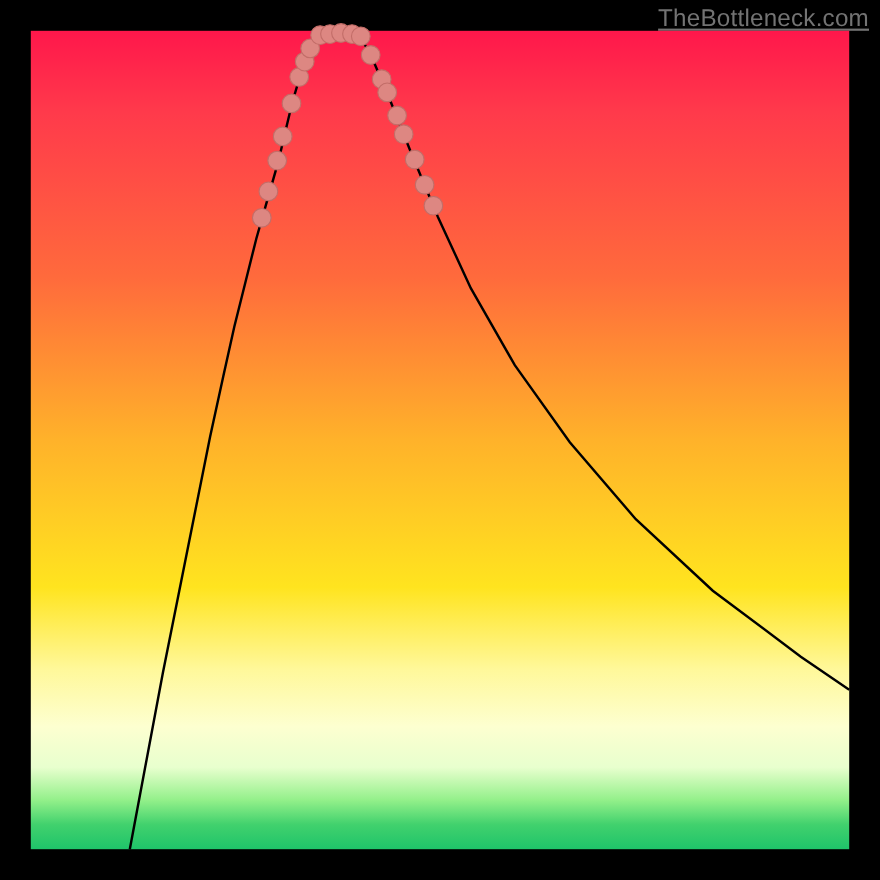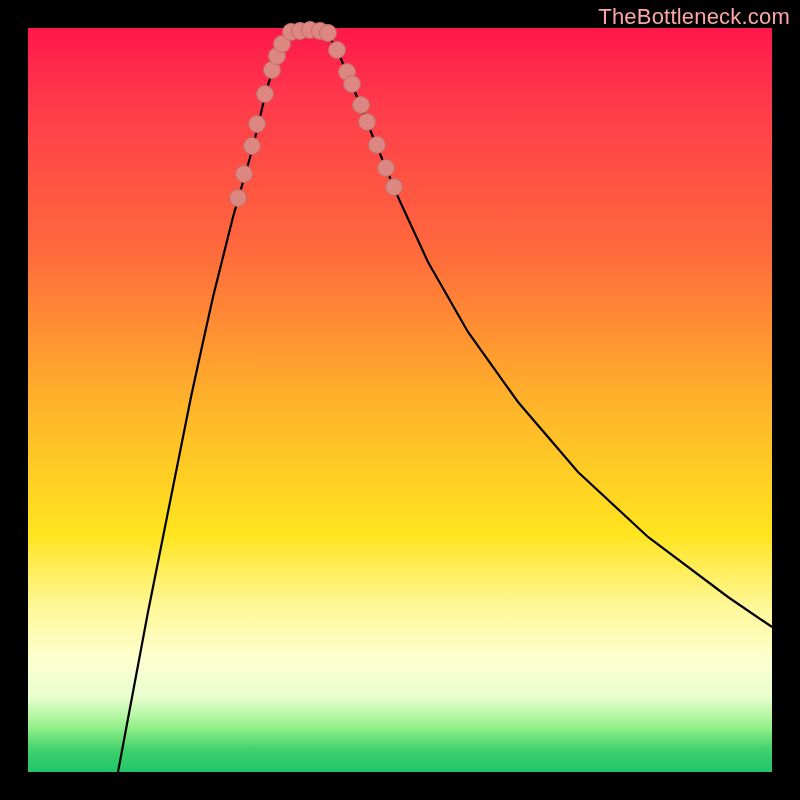--- a/index.html
+++ b/index.html
@@ -36,25 +36,26 @@
       #e8ffce 90%,
       #93f08a 94%,
       #41d16d 97%,
       #1fc46a 100%
     );
   }
   .watermark {
     position: absolute;
     top: 4px;
     right: 10px;
-    color: #fca5a5;
+    color: #737373;
     font-size: 22px;
     letter-spacing: 0.2px;
     font-weight: 500;
     user-select: none;
+    text-decoration: underline;
   }
   svg {
     position: absolute;
     left: 0;
     top: 0;
     width: 744px;
     height: 744px;
     overflow: visible;
   }
   .curve {

